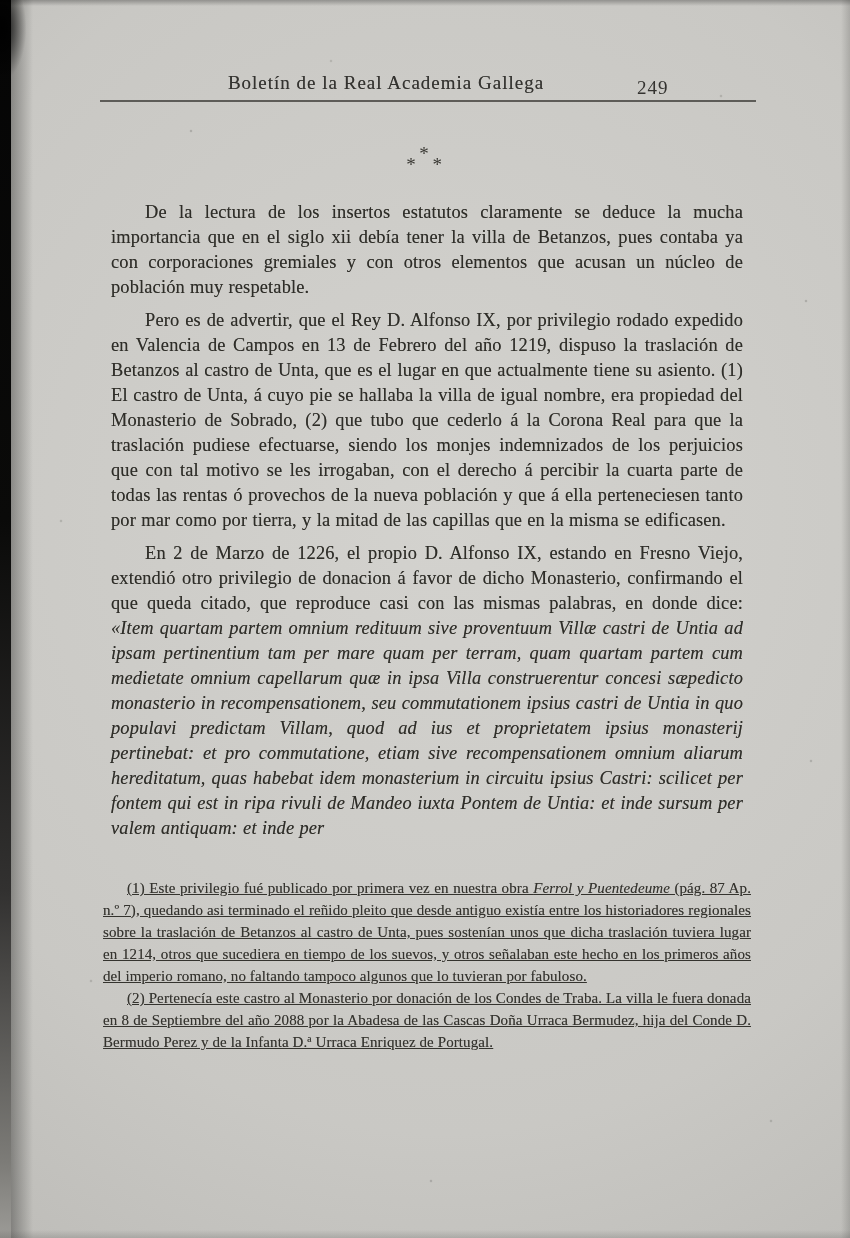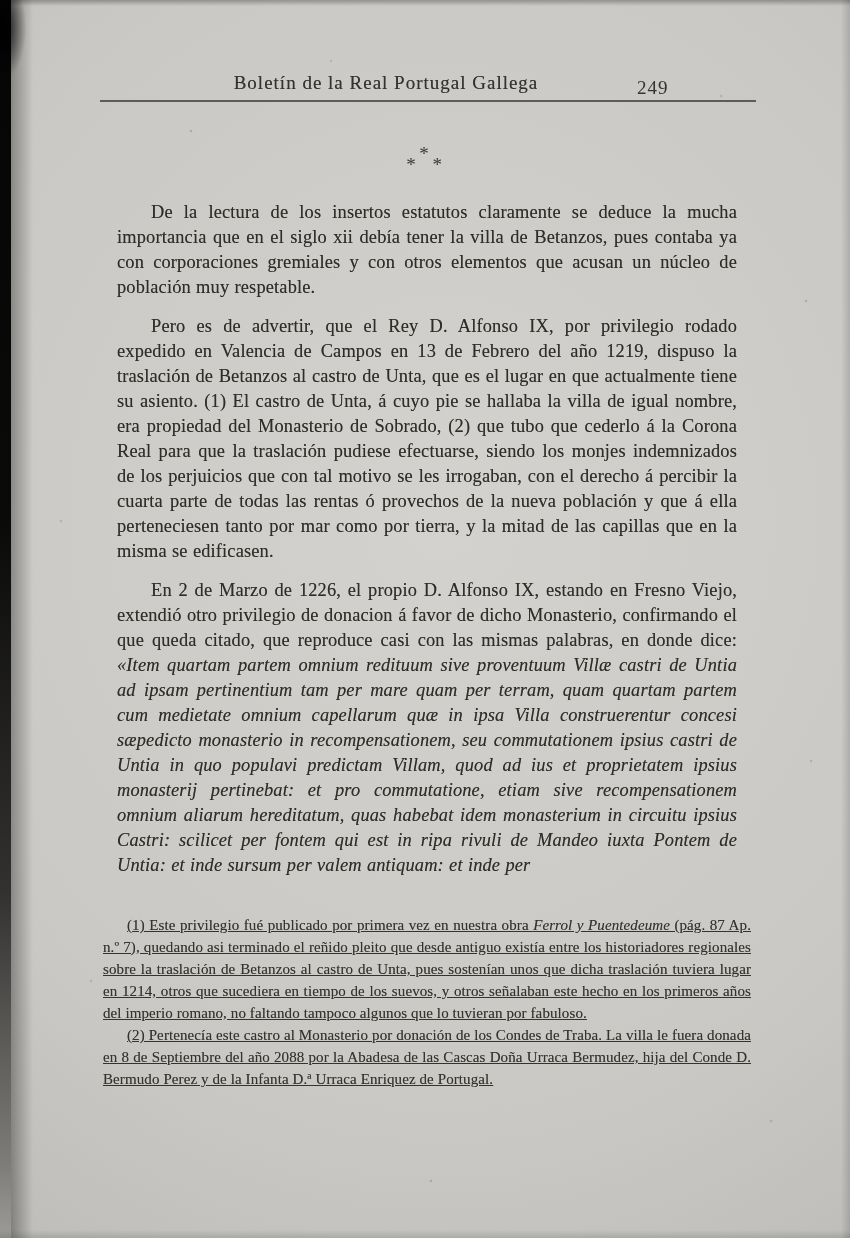--- a/index.html
+++ b/index.html
@@ -87,21 +87,21 @@
     text-align: center;
     font-size: 19px;
     color: #3a3934;
     line-height: 11px;
     margin: 8px 0 28px 0;
     white-space: pre;
     letter-spacing: 6px;
     height: 24px;
   }
   .body-p {
-    margin: 14px;
+    margin: 8px;
     font-size: 18.4px;
     line-height: 25px;
     text-align: justify;
     text-indent: 34px;
     letter-spacing: .15px;
     word-spacing: .5px;
     color: #2e2d28;
     text-shadow: 0 0 .4px rgba(46,45,40,.5);
   }
   .italic { font-style: italic; }
@@ -129,21 +129,21 @@
   <div class="binding-strip"></div>
   <div class="binding-fade"></div>
   <div class="corner-blob"></div>
   <div class="top-shade"></div>
   <div class="right-shade"></div>
   <div class="bottom-shade"></div>
   <div class="specks"></div>
 
   <header class="header">
     <div class="header-title-wrap">
-      <span class="header-title">Boletín de la Real Portugal Gallega</span>
+      <span class="header-title">Boletín de la Real Academia Gallega</span>
     </div>
     <span class="header-page">249</span>
   </header>
   <div class="header-rule"></div>
 
   <main class="content">
 
     <div class="asterism"><span>*</span><br><span>* *</span></div>
 
     <p class="body-p">De la lectura de los insertos estatutos claramente se deduce la mucha importancia que en el siglo xii debía tener la villa de Betanzos, pues contaba ya con corporaciones gremiales y con otros elementos que acusan un núcleo de población muy respetable.</p>

